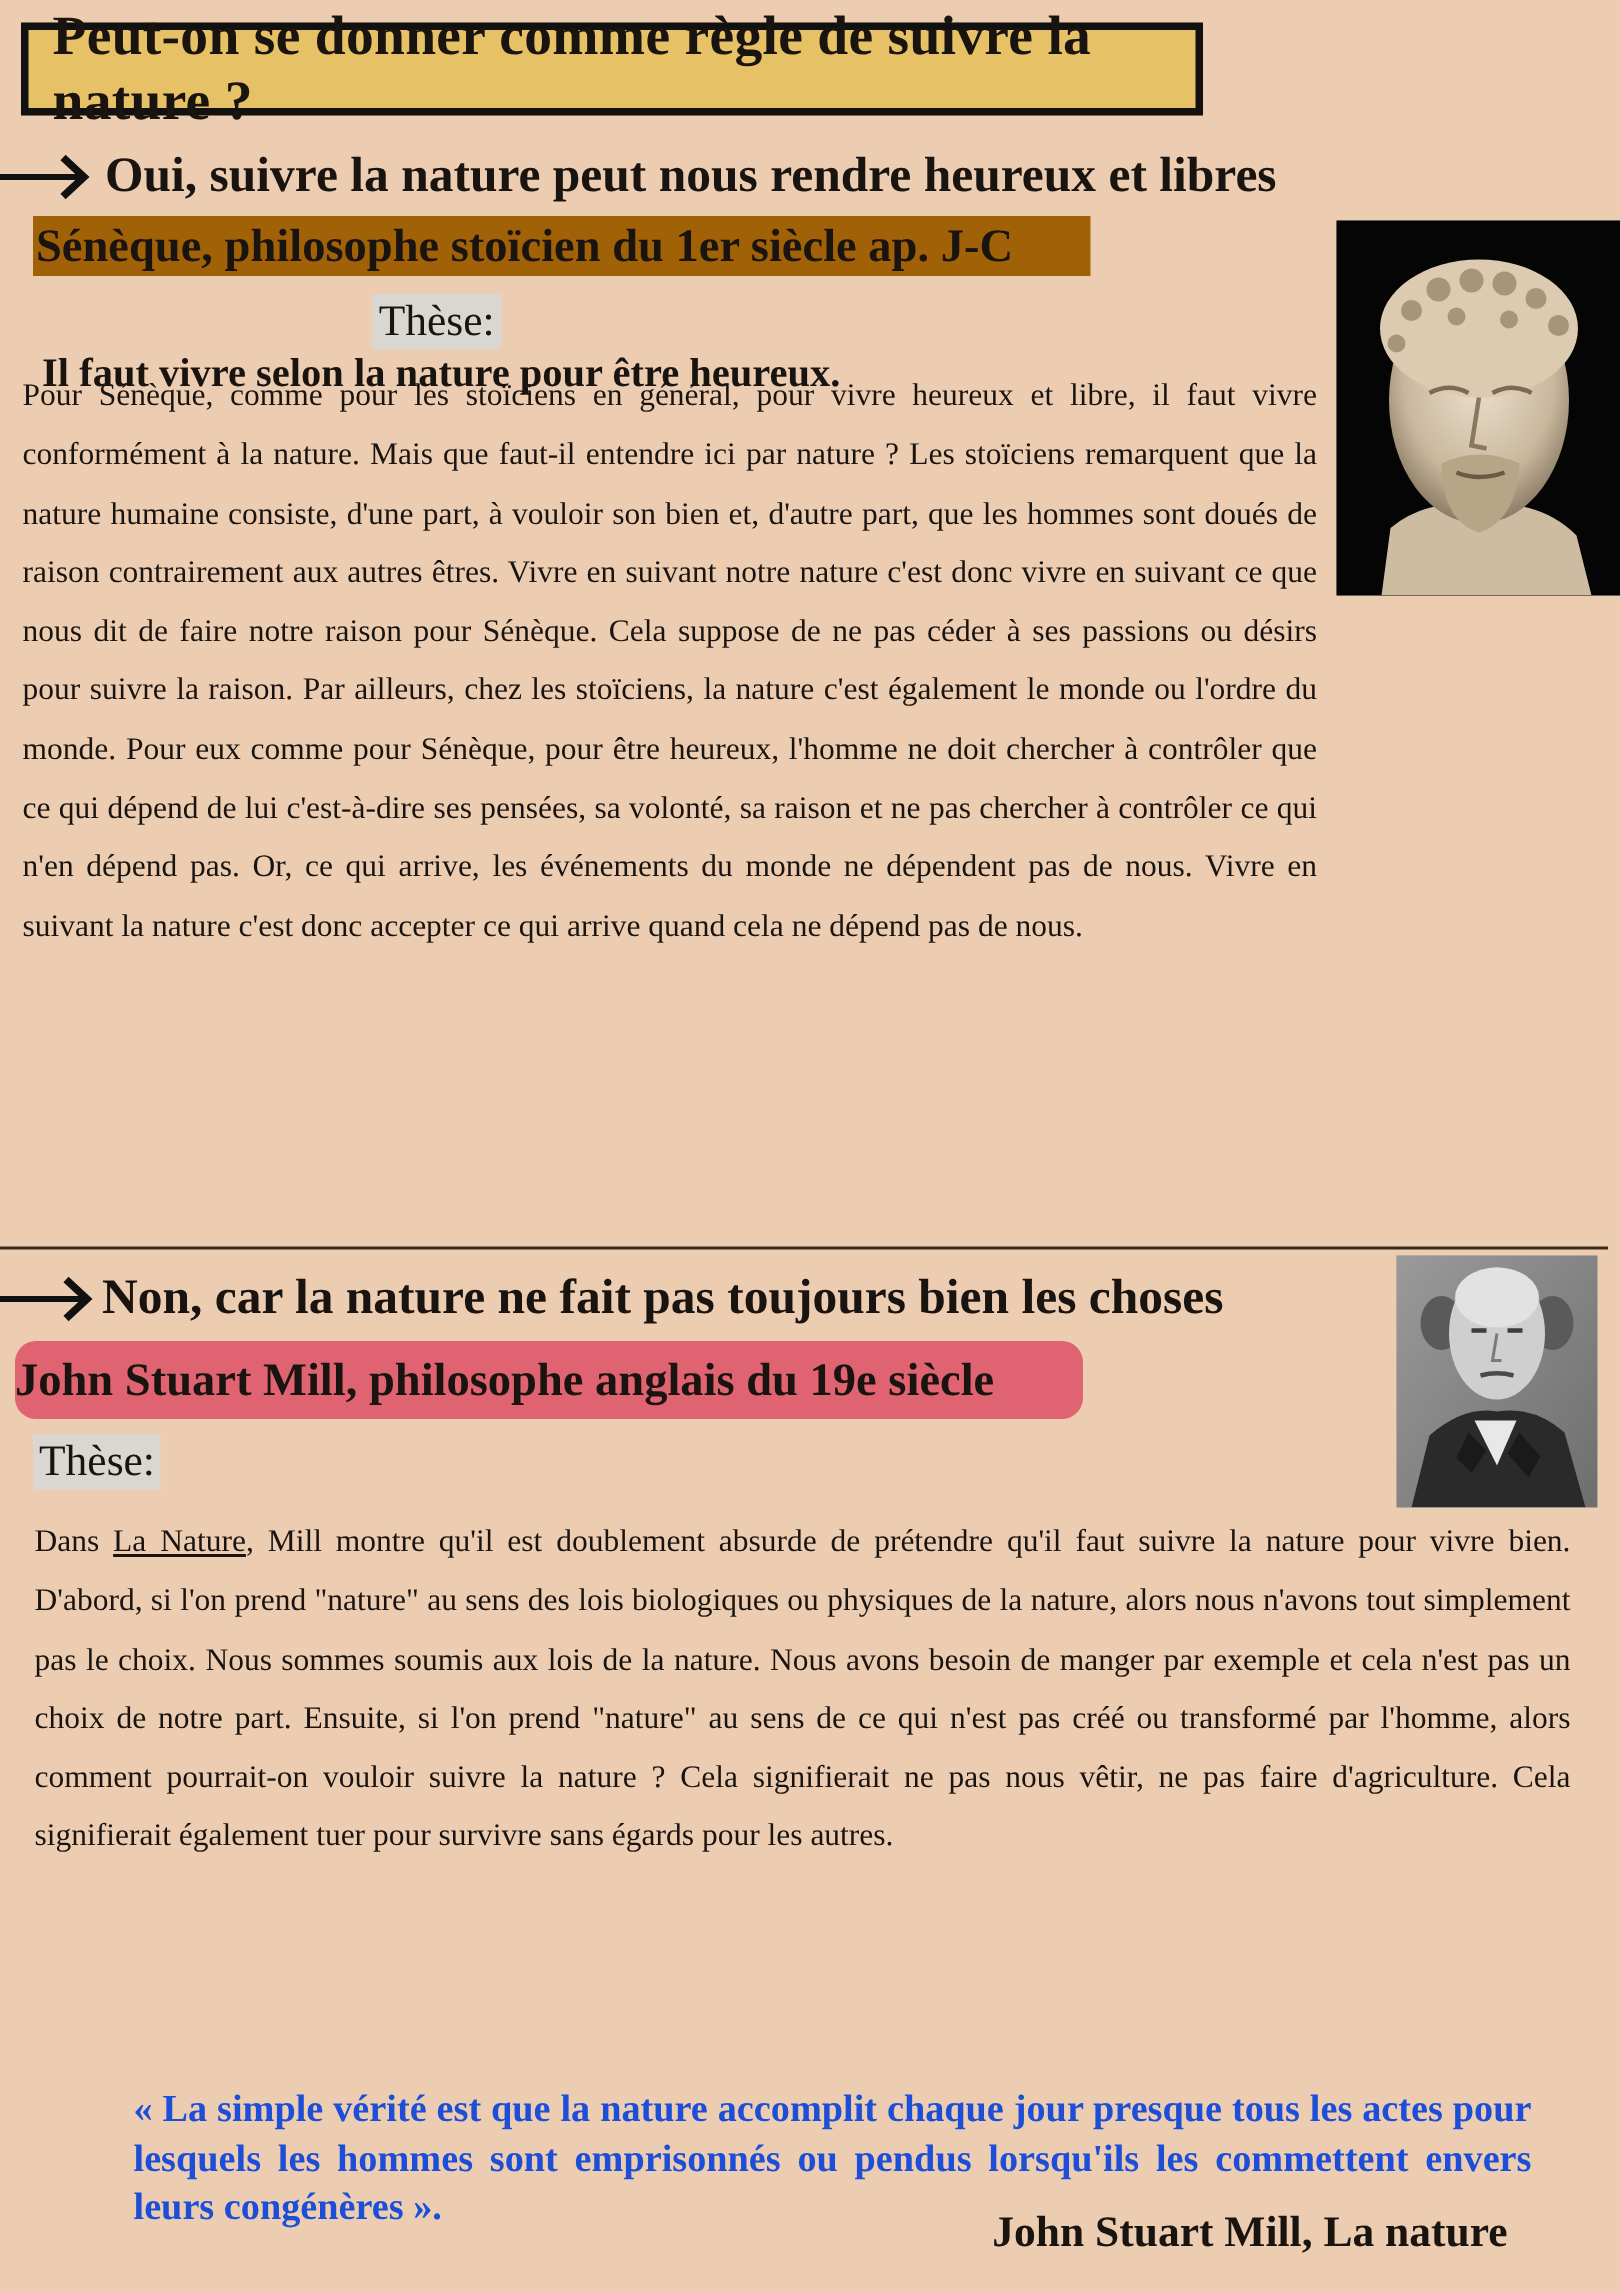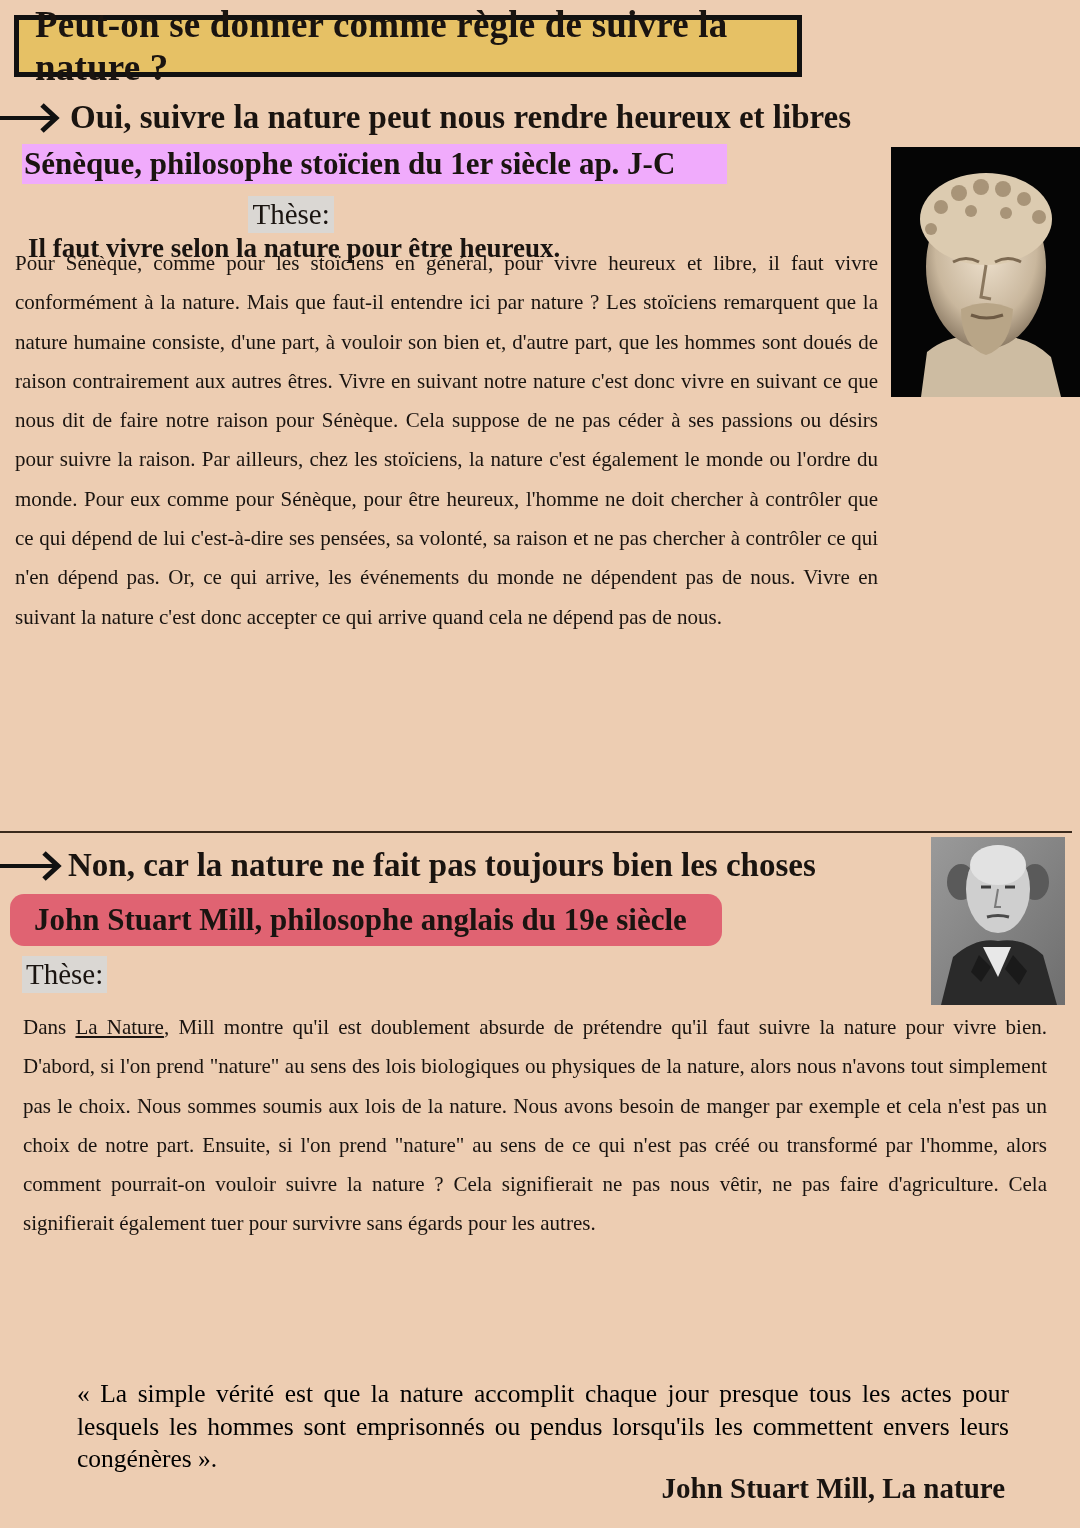--- a/index.html
+++ b/index.html
@@ -16,38 +16,38 @@
     display: flex; align-items: center; padding-left: 16px;
   }
   .title-box span { font-family: "Liberation Serif", serif; font-weight: bold; font-size: 37px; letter-spacing: 0.2px; }
   .arrow-line { position: absolute; left: 0; display: flex; align-items: center; }
   .arrow-line svg { display: block; }
   .arrow-line .txt { font-family: "Liberation Serif", serif; font-weight: bold; font-size: 33px; }
   .author-band {
     position: absolute; font-family: "Liberation Serif", serif; font-weight: bold; font-size: 31px;
     display: flex; align-items: center; box-sizing: border-box;
   }
-  .band-blue { left: 22px; top: 144px; width: 705px; height: 40px; background: #f0abfc; padding-left: 2px; }
-  .band-red { left: 10px; top: 894px; width: 712px; height: 52px; background: #e06372; border-radius: 14px; padding-left: 24px; }
+  .band-blue { left: 22px; top: 144px; width: 705px; height: 40px; background: #a16207; padding-left: 2px; }
+  .band-red { left: 10px; top: 894px; width: 712px; height: 52px; background: #e06372; border-radius: 14px; padding-left: 0; }
   .these-row { position: absolute; display: flex; align-items: center; flex-direction: column; }
   .these-label { background: #dad7d3; font-family: "Liberation Serif", serif; font-size: 29px; padding: 2px 4px; }
   .these-text { font-family: "Liberation Serif", serif; font-weight: bold; font-size: 27px; margin-left: 6px; }
   .para {
     position: absolute; font-family: Liberation Serif, serif; font-size: 21px; line-height: 39.3px;
     text-align: justify; margin: 0;
   }
   .para .u { text-decoration: underline; }
   .photo { position: absolute; overflow: hidden; }
   .photo-seneca { left: 891px; top: 147px; width: 189px; height: 250px; background: #050505; }
   .photo-mill { left: 931px; top: 837px; width: 134px; height: 168px; background: #8a8a8a; }
   .divider { position: absolute; left: 0; top: 831px; width: 1072px; height: 2px; background: #3b2a1c; }
   .quote {
     position: absolute; left: 73px; top: 1374px; width: 932px;
-    font-family: "Liberation Serif", serif; font-weight: normal; font-size: 25.5px; line-height: 32.5px;
-    color: #000000; text-align: justify; margin: 4px;
+    font-family: "Liberation Serif", serif; font-weight: bold; font-size: 25.5px; line-height: 32.5px;
+    color: #1d4ed8; text-align: justify; margin: 16px;
   }
   .quote-author {
     position: absolute; right: 75px; top: 1472px;
     font-family: "Liberation Serif", serif; font-weight: bold; font-size: 29px;
   }
 </style>
 </head>
 <body>
 
 <div class="title-box">

